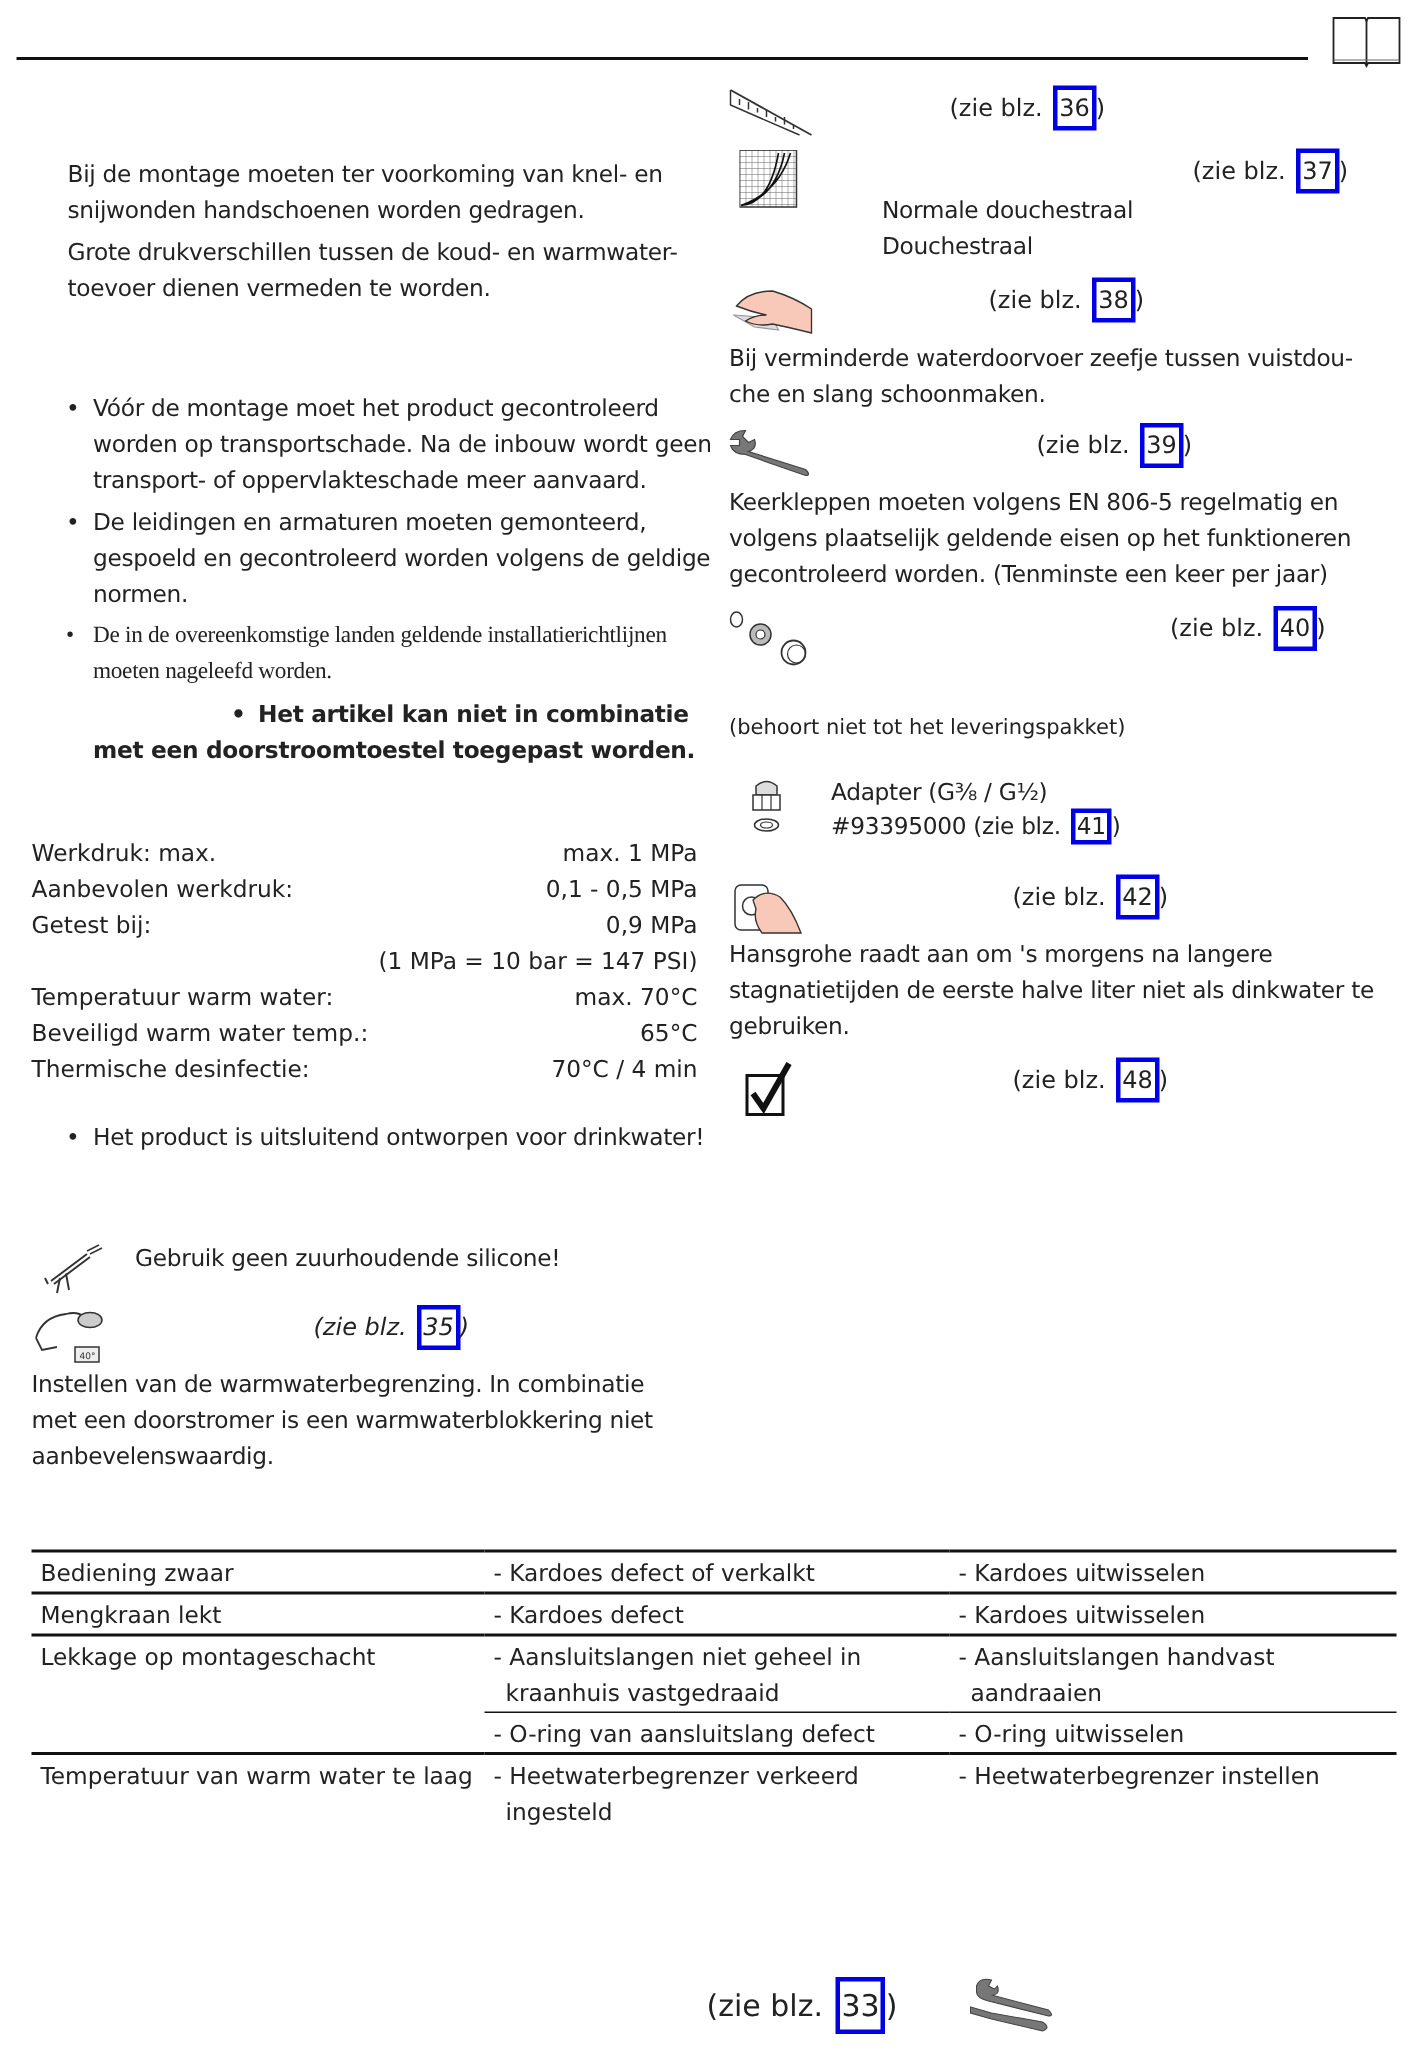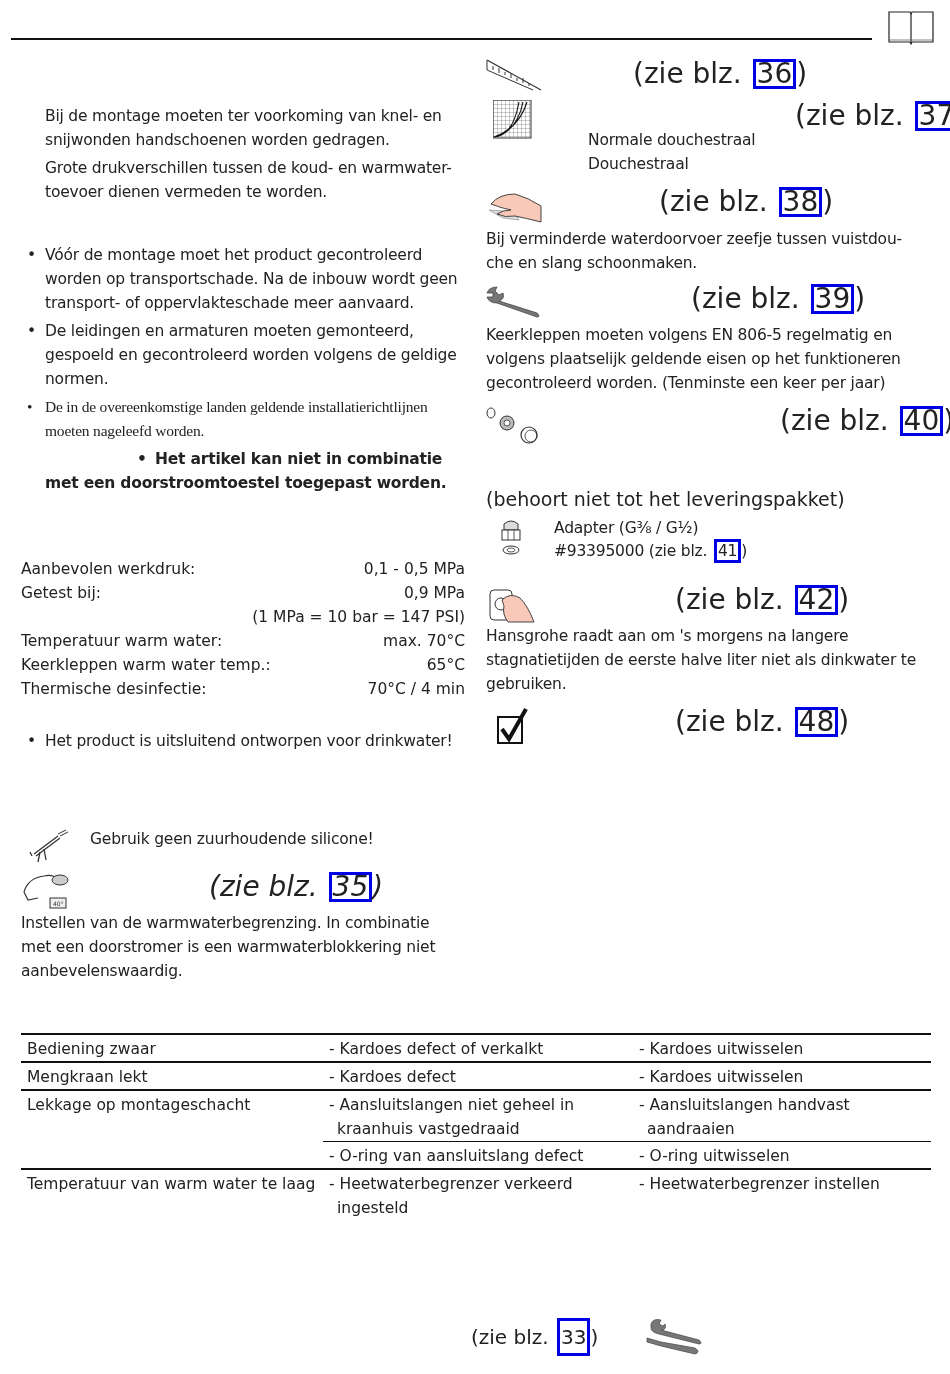--- a/index.html
+++ b/index.html
@@ -5,25 +5,25 @@
     html, body { margin: 0; padding: 0; background: #ffffff; }
     body {
       width: 950px; height: 1374px; position: relative; overflow: hidden;
       font-family: "DejaVu Sans", sans-serif; color: #222;
       font-size: 15.5px;
     }
     .abs { position: absolute; }
     .header-rule { left: 11px; top: 38px; width: 861px; height: 2px; background: #111; }
     .book-icon { left: 888px; top: 10px; width: 46px; height: 36px; }
     .para { line-height: 24px; font-size: 15.5px; letter-spacing: -0.2px; }
-    .bullet-list { margin: 0; padding: 0; list-style: none; }
+    .bullet-list { margin: 17px; padding: 0; list-style: none; }
     .bullet-list li { position: relative; padding-left: 24px; line-height: 24px; }
     .bullet-list li::before { content: "•"; position: absolute; left: 6px; top: 0; }
     .spec-row { display: flex; justify-content: space-between; line-height: 24px; width: 444px; }
-    .ref { font-size: 28px; white-space: nowrap; }
+    .ref { font-size: 16px; white-space: nowrap; }
     .pg {
       display: inline-block; border: 3px solid #0000e6; padding: 0 1px;
       line-height: 24px; margin-left: 2px;
     }
     .ref-big { font-size: 20px; }
     .ref-big .pg { line-height: 32px; border-width: 3px; }
     .tbl { left: 21px; top: 1033px; width: 910px; border-collapse: collapse; }
     .tbl td { vertical-align: top; padding: 2px 6px 0 6px; line-height: 24px; font-size: 15.5px; }
     .tbl tr.row { border-top: 2px solid #111; }
     .tbl td.c1 { width: 290px; }
@@ -46,37 +46,41 @@
 
 <ul class="abs bullet-list para" style="left:21px; top:243px; width:445px;">
   <li style="margin-bottom:4px;">Vóór de montage moet het product gecontroleerd worden op transportschade. Na de inbouw wordt geen transport- of oppervlakteschade meer aanvaard.</li>
   <li style="margin-bottom:4px;">De leidingen en armaturen moeten gemonteerd, gespoeld en gecontroleerd worden volgens de geldige normen.</li>
   <li style="margin-bottom:4px;font-family:Liberation Serif, serif;">De in de overeenkomstige landen geldende installatierichtlijnen moeten nageleefd worden.</li>
   <li style="text-indent:110px;font-weight:bold;">Het artikel kan niet in combinatie met een doorstroomtoestel toegepast worden.</li>
 </ul>
 
 <div class="abs" style="left:21px; top:557px;">
   <div class="spec-row">
+      <span>Werkdruk: max.</span>
+      <span>max. 1 MPa</span>
+    </div>
+  <div class="spec-row">
       <span>Aanbevolen werkdruk:</span>
       <span>0,1 - 0,5 MPa</span>
     </div>
   <div class="spec-row">
       <span>Getest bij:</span>
       <span>0,9 MPa</span>
     </div>
   <div class="spec-row">
       <span></span>
       <span>(1 MPa = 10 bar = 147 PSI)</span>
     </div>
   <div class="spec-row">
       <span>Temperatuur warm water:</span>
       <span>max. 70°C</span>
     </div>
   <div class="spec-row">
-      <span>Keerkleppen warm water temp.:</span>
+      <span>Beveiligd warm water temp.:</span>
       <span>65°C</span>
     </div>
   <div class="spec-row">
       <span>Thermische desinfectie:</span>
       <span>70°C / 4 min</span>
     </div>
 </div>
 <ul class="abs bullet-list para" style="left:21px; top:729px; width:450px;">
   <li>Het product is uitsluitend ontworpen voor drinkwater!</li>
 </ul>
@@ -145,21 +149,21 @@
   <ellipse cx="6" cy="8" rx="4" ry="5" fill="none" stroke="#333" stroke-width="1"></ellipse>
   <circle cx="22" cy="18" r="7" fill="#bbb" stroke="#333" stroke-width="1"></circle>
   <circle cx="22" cy="18" r="3" fill="#fff" stroke="#333" stroke-width="0.8"></circle>
   <circle cx="44" cy="30" r="8" fill="#fff" stroke="#333" stroke-width="1.2"></circle>
   <circle cx="46" cy="31" r="6" fill="none" stroke="#333" stroke-width="0.8"></circle>
 </svg>
 <div class="abs ref" style="left:780px; top:404px;">
   <span>(zie blz. </span><span class="pg">40</span><span>)</span>
 </div>
 
-<div class="abs" style="left:486px; top:488px; font-size:19px;">(behoort niet tot het leveringspakket)</div>
+<div class="abs" style="left:486px; top:477px; font-size:14px;">(behoort niet tot het leveringspakket)</div>
 
 <svg class="abs" style="left:498px; top:518px; width:26px; height:40px;" viewBox="0 0 26 40">
   <path d="M6 6 Q13 0 20 6 L20 12 L6 12 Z" fill="#ddd" stroke="#333" stroke-width="1"></path>
   <rect x="4" y="12" width="18" height="10" fill="#fff" stroke="#333" stroke-width="1"></rect>
   <line x1="10" y1="12" x2="10" y2="22" stroke="#333" stroke-width="0.8"></line>
   <line x1="16" y1="12" x2="16" y2="22" stroke="#333" stroke-width="0.8"></line>
   <ellipse cx="13" cy="32" rx="8" ry="4" fill="none" stroke="#333" stroke-width="1"></ellipse>
   <ellipse cx="13" cy="32" rx="4" ry="2" fill="none" stroke="#333" stroke-width="0.8"></ellipse>
 </svg>
 <div class="abs para" style="left:554px; top:516px;">Adapter (G⅜ / G½)</div>

